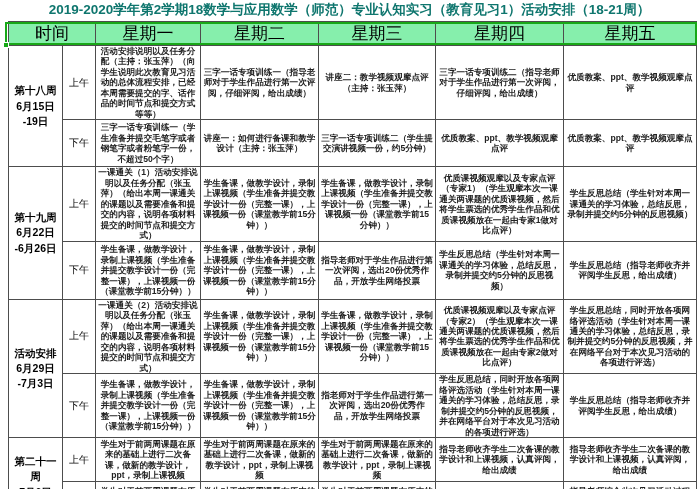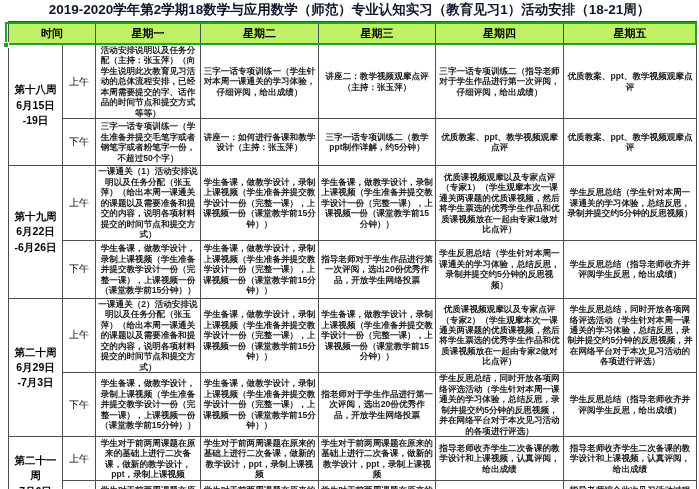--- a/index.html
+++ b/index.html
@@ -1,25 +1,25 @@
 <!DOCTYPE html>
 <html><head>
 <meta charset="utf-8">
 <style>
   html,body{margin:0;padding:0;background:#fff;}
   body{width:699px;height:489px;overflow:hidden;position:relative;
        font-family:"Liberation Sans",sans-serif;color:#1a1a1a;}
   .title{width:699px;height:21px;line-height:20px;text-align:center;
-         font-size:13.5px;font-weight:bold;color:#0f172a;white-space:nowrap;}
+         font-size:13.5px;font-weight:bold;color:#0f766e;white-space:nowrap;}
   table{border-collapse:collapse;table-layout:fixed;margin-left:8px;
         width:688px;background:#fff;}
   td,th{border:1px solid #4d4d4d;padding:0 2px;vertical-align:middle;
         text-align:center;overflow:hidden;}
   table{border:1.5px solid #222;}
-  .head th{background:#bef264;font-size:11px;font-weight:bold;height:22px;color:#000;}
+  .head th{background:#86efac;font-size:17px;font-weight:normal;height:22px;color:#000;}
   .week{font-size:10.5px;font-weight:bold;white-space:pre-line;line-height:1.45;color:#000;}
   .ampm{font-size:10px;color:#000;margin-top:28px;}
   .cell{font-size:8.6px;line-height:1.22;color:#222;font-weight:bold;}
   .r18a{height:52px}.r18p{height:47px}
   .r19a{height:59px}.r19p{height:58px}
   .r20a{height:63px}.r20p{height:57px}
   .r21a{height:44px}.r21p{height:50px}
   
   .sel{position:absolute;left:5px;top:22px;width:692px;height:23px;
        border:2px solid #18a818;pointer-events:none;box-sizing:border-box;}
@@ -50,30 +50,30 @@
     <th>星期四</th>
     <th>星期五</th>
   </tr>
 
   <tr class="r18a">
     <td rowspan="2" class="week">第十八周
 6月15日
 -19日</td>
     <td class="ampm">上午</td>
     <td class="cell">活动安排说明以及任务分配（主持：张玉萍）（向学生说明此次教育见习活动的总体流程安排，已经本周需要提交的字、话作品的时间节点和提交方式等等）</td>
-    <td class="cell">三字一话专项训练一（学生针对本周一课通关的学习体验，仔细评阅，给出成绩）</td>
+    <td class="cell">三字一话专项训练一（指导老师对于学生作品进行第一次评阅，仔细评阅，给出成绩）</td>
     <td class="cell">讲座二：教学视频观摩点评（主持：张玉萍）</td>
     <td class="cell">三字一话专项训练二（指导老师对于学生作品进行第一次评阅，仔细评阅，给出成绩）</td>
     <td class="cell">优质教案、ppt、教学视频观摩点评</td>
   </tr>
   <tr class="r18p">
     <td class="ampm">下午</td>
     <td class="cell">三字一话专项训练一（学生准备并提交毛笔字或者钢笔字或者粉笔字一份，不超过50个字）</td>
     <td class="cell">讲座一：如何进行备课和教学设计（主持：张玉萍）</td>
-    <td class="cell">三字一话专项训练二（教学ppt制作详解，约5分钟）</td>
+    <td class="cell">三字一话专项训练二（学生提交演讲视频一份，约5分钟）</td>
     <td class="cell">优质教案、ppt、教学视频观摩点评</td>
     <td class="cell">优质教案、ppt、教学视频观摩点评</td>
   </tr>
 
   <tr class="r19a">
     <td rowspan="2" class="week">第十九周
 6月22日
 -6月26日</td>
     <td class="ampm">上午</td>
     <td class="cell">一课通关（1）活动安排说明以及任务分配（张玉萍）（给出本周一课通关的课题以及需要准备和提交的内容，说明各项材料提交的时间节点和提交方式）</td>
@@ -85,21 +85,21 @@
   <tr class="r19p">
     <td class="ampm">下午</td>
     <td class="cell">学生备课，做教学设计，录制上课视频（学生准备并提交教学设计一份（完整一课），上课视频一份（课堂教学前15分钟））</td>
     <td class="cell">学生备课，做教学设计，录制上课视频（学生准备并提交教学设计一份（完整一课），上课视频一份（课堂教学前15分钟））</td>
     <td class="cell">指导老师对于学生作品进行第一次评阅，选出20份优秀作品，开放学生网络投票</td>
     <td class="cell">学生反思总结（学生针对本周一课通关的学习体验，总结反思，录制并提交约5分钟的反思视频）</td>
     <td class="cell">学生反思总结（指导老师收齐并评阅学生反思，给出成绩）</td>
   </tr>
 
   <tr class="r20a">
-    <td rowspan="2" class="week">第二十周
+    <td rowspan="2" class="week">活动安排
 6月29日
 -7月3日</td>
     <td class="ampm">上午</td>
     <td class="cell">一课通关（2）活动安排说明以及任务分配（张玉萍）（给出本周一课通关的课题以及需要准备和提交的内容，说明各项材料提交的时间节点和提交方式）</td>
     <td class="cell">学生备课，做教学设计，录制上课视频（学生准备并提交教学设计一份（完整一课），上课视频一份（课堂教学前15分钟））</td>
     <td class="cell">学生备课，做教学设计，录制上课视频（学生准备并提交教学设计一份（完整一课），上课视频一份（课堂教学前15分钟））</td>
     <td class="cell">优质课视频观摩以及专家点评（专家2）（学生观摩本次一课通关两课题的优质课视频，然后将学生票选的优秀学生作品和优质课视频放在一起由专家2做对比点评）</td>
     <td class="cell">学生反思总结，同时开放各项网络评选活动（学生针对本周一课通关的学习体验，总结反思，录制并提交约5分钟的反思视频，并在网络平台对于本次见习活动的各项进行评选）</td>
   </tr>
   <tr class="r20p">

